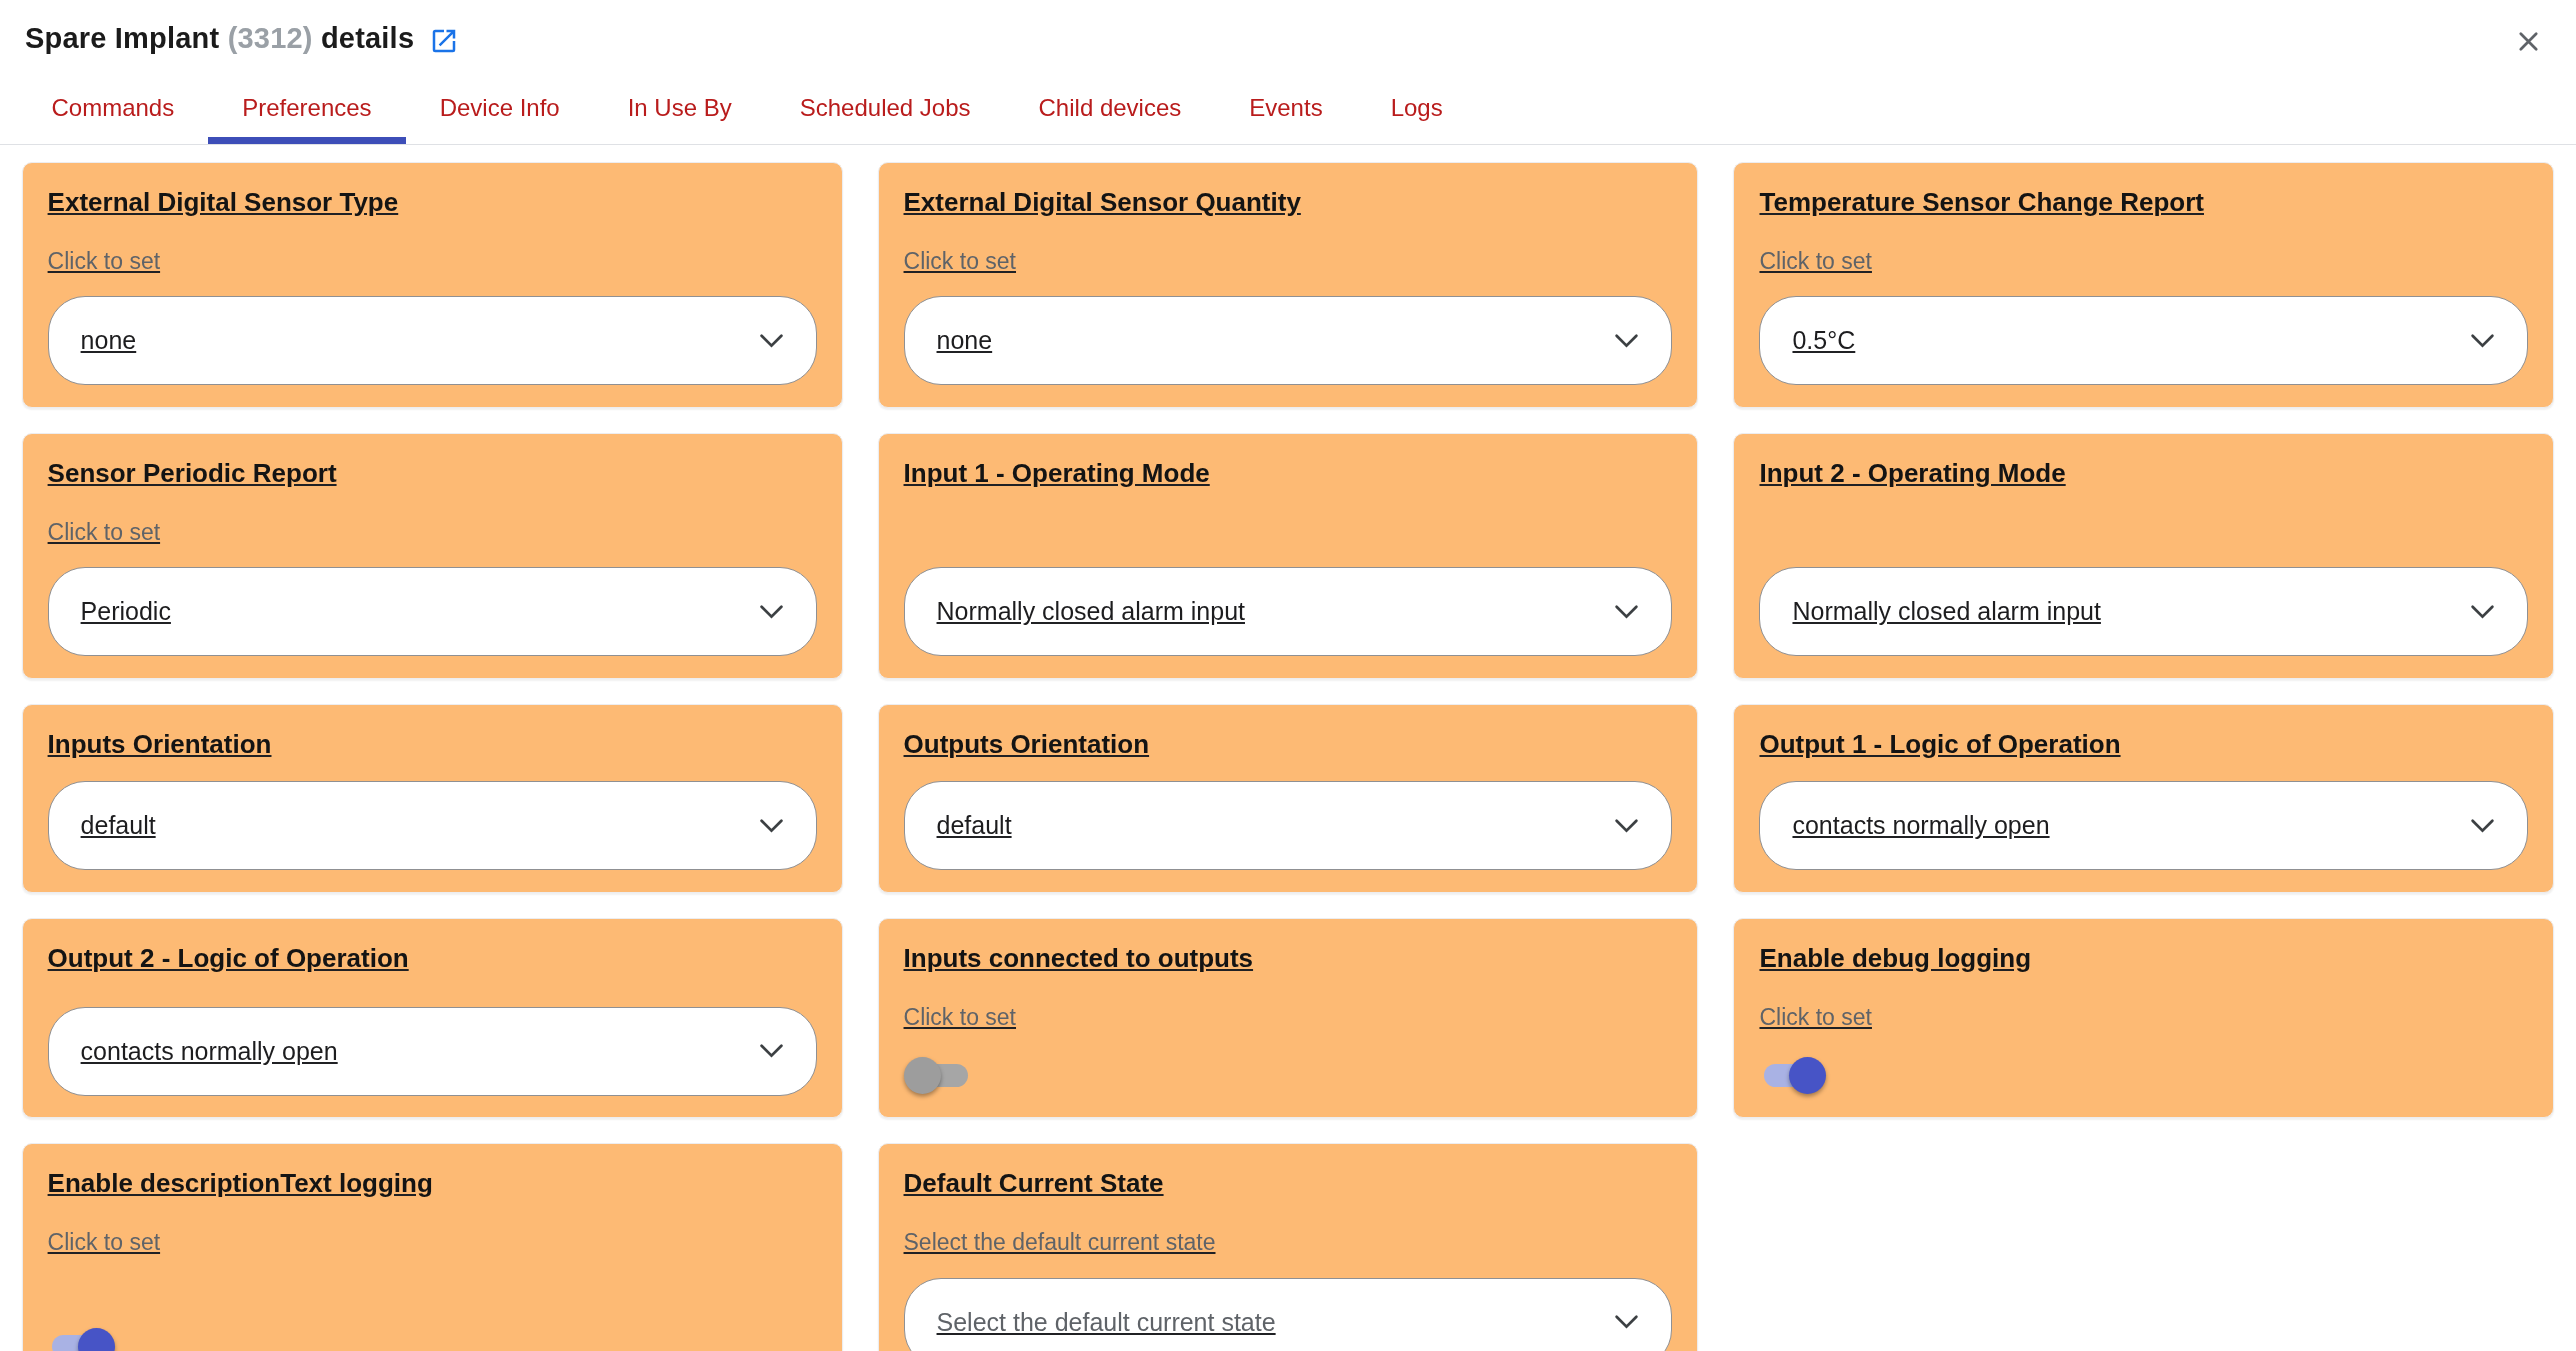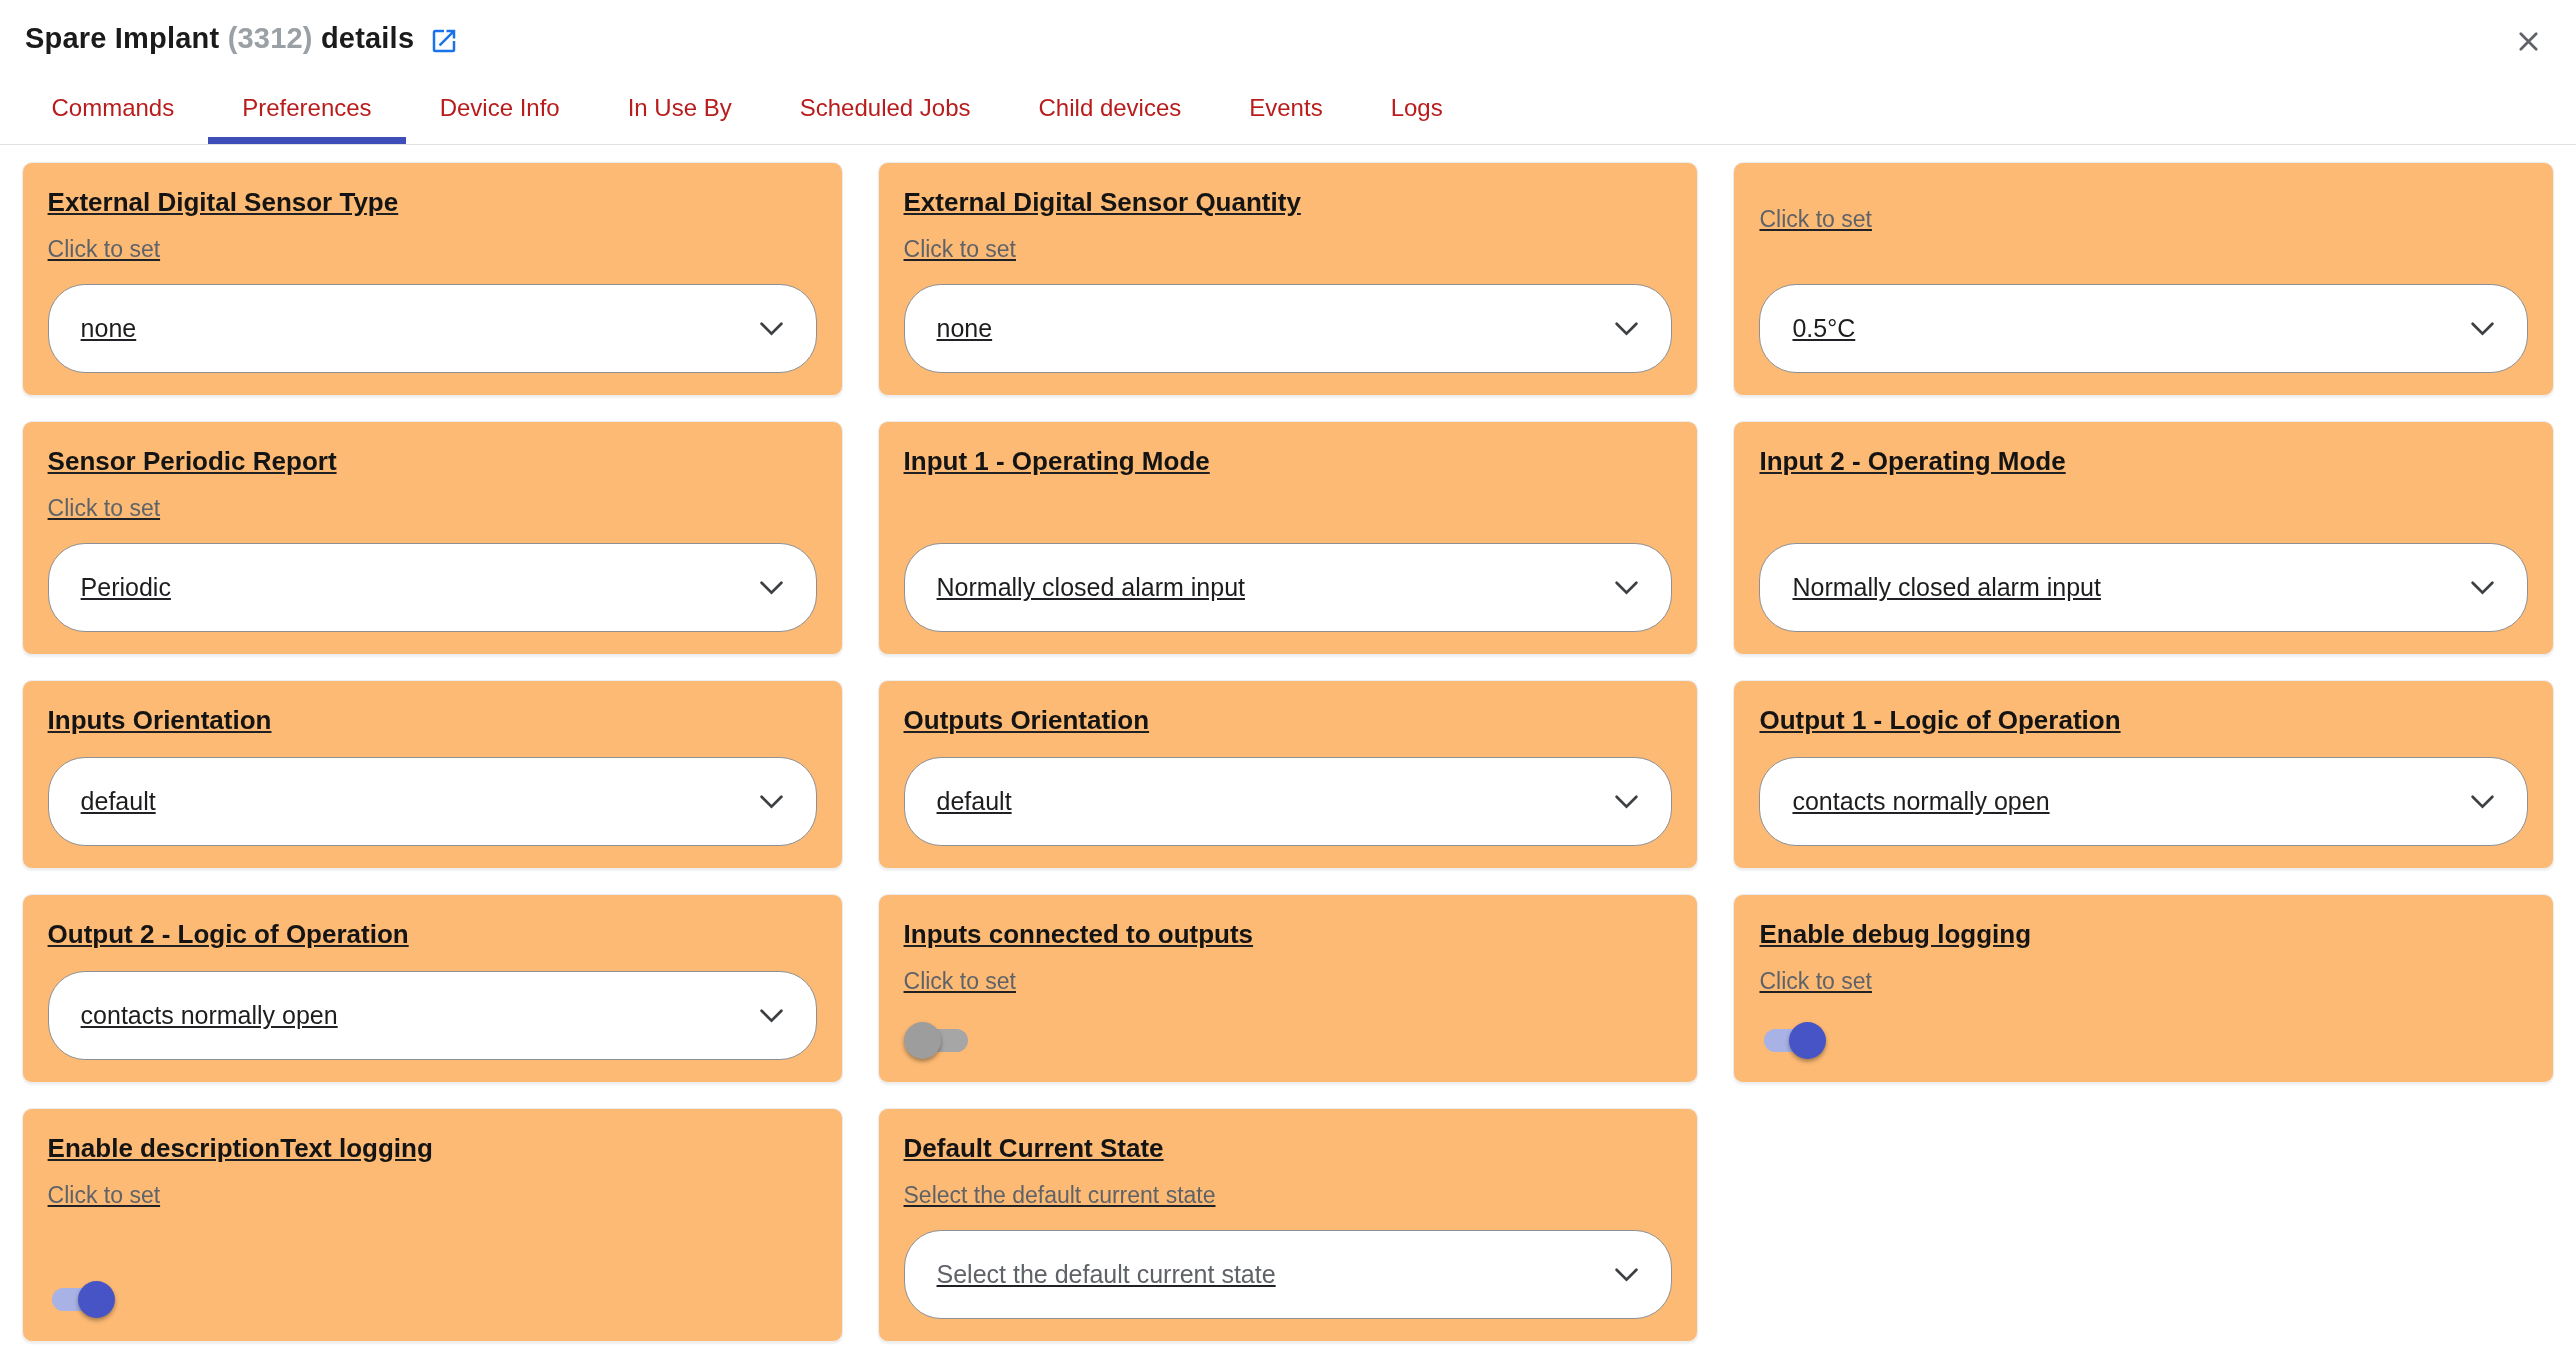--- a/index.html
+++ b/index.html
@@ -28,21 +28,21 @@
     display:grid; grid-template-columns:repeat(3, 1fr);
     column-gap:35px; row-gap:25px; margin:16.6px 21.6px 0;
   }
   .card {
     background:#fdba74; border:1.7px solid #ededef; border-radius:10px;
     padding:25px 25px 21.6px; display:flex; flex-direction:column;
     box-shadow:0 2.5px 1.7px -0.8px rgba(0,0,0,0.06);
     text-decoration:underline;
   }
   .card-title { font-size:26px; font-weight:bold; color:#141414; line-height:1.15; }
-  .card-sub { font-size:23px; color:#5f6368; margin-top:18px; }
+  .card-sub { font-size:23px; color:#5f6368; margin-top:30px; }
   .control { margin-top:auto; padding-top:21.6px; }
   
   .select {
     height:89px; background:#fff; border:1.7px solid #8f9093; border-radius:37px;
     display:flex; align-items:center; justify-content:space-between;
     padding:0 32px; cursor:pointer;
   }
   .select .value { font-size:25px; color:#1d1d1f; }
   .select .value.muted { color:#5f6368; }
   
@@ -114,20 +114,21 @@
       <div class="control">
         <div class="select">
           <span class="value">none</span>
           <svg width="25" height="16" viewBox="0 0 24 15">
             <path d="M2.5 2.5 L12 12 L21.5 2.5" fill="none" stroke="#3c4043" stroke-width="2.6" stroke-linecap="round"></path>
           </svg>
         </div>
       </div>
     </div>
     <div class="card">
+      <div class="card-title">Temperature Sensor Change Report</div>
       <div class="card-sub">Click to set</div>
       <div class="control">
         <div class="select">
           <span class="value">0.5°C</span>
           <svg width="25" height="16" viewBox="0 0 24 15">
             <path d="M2.5 2.5 L12 12 L21.5 2.5" fill="none" stroke="#3c4043" stroke-width="2.6" stroke-linecap="round"></path>
           </svg>
         </div>
       </div>
     </div>

